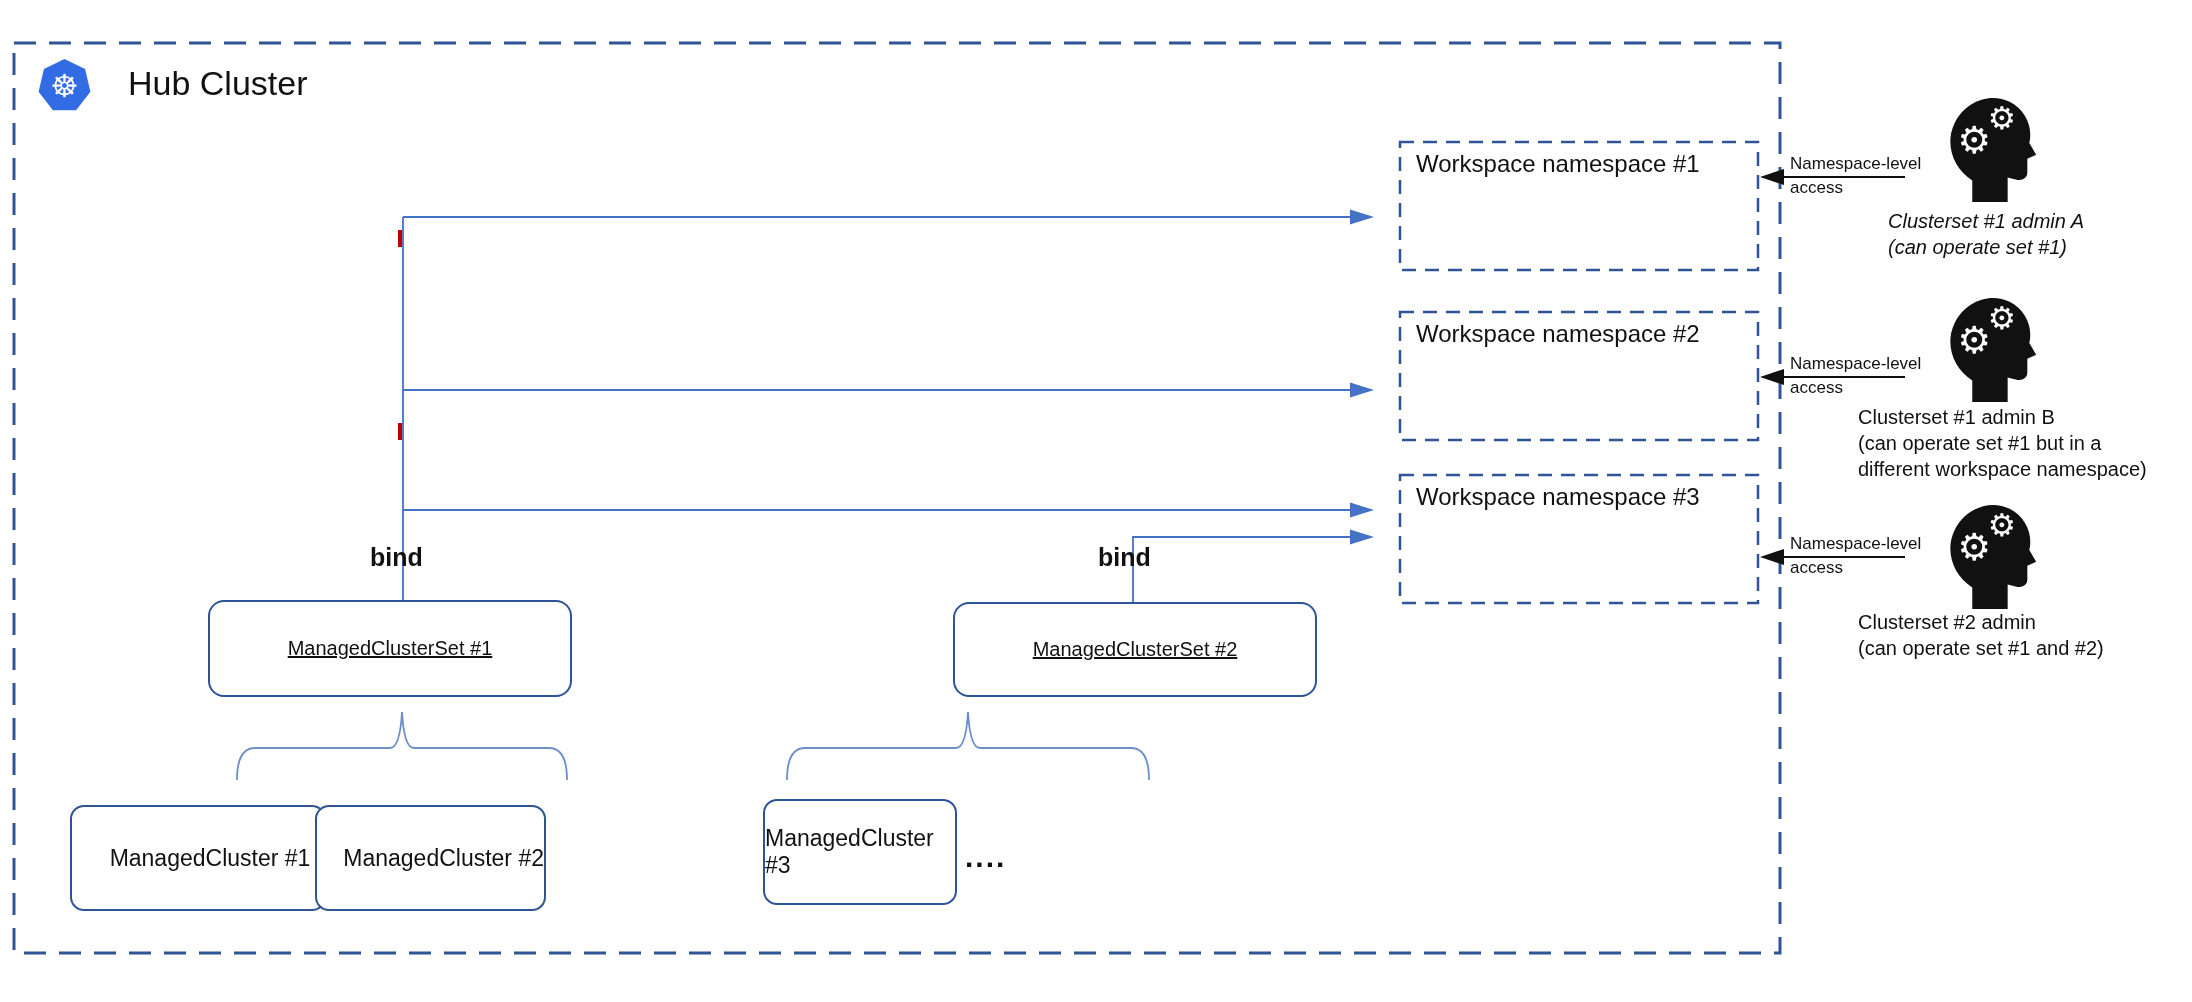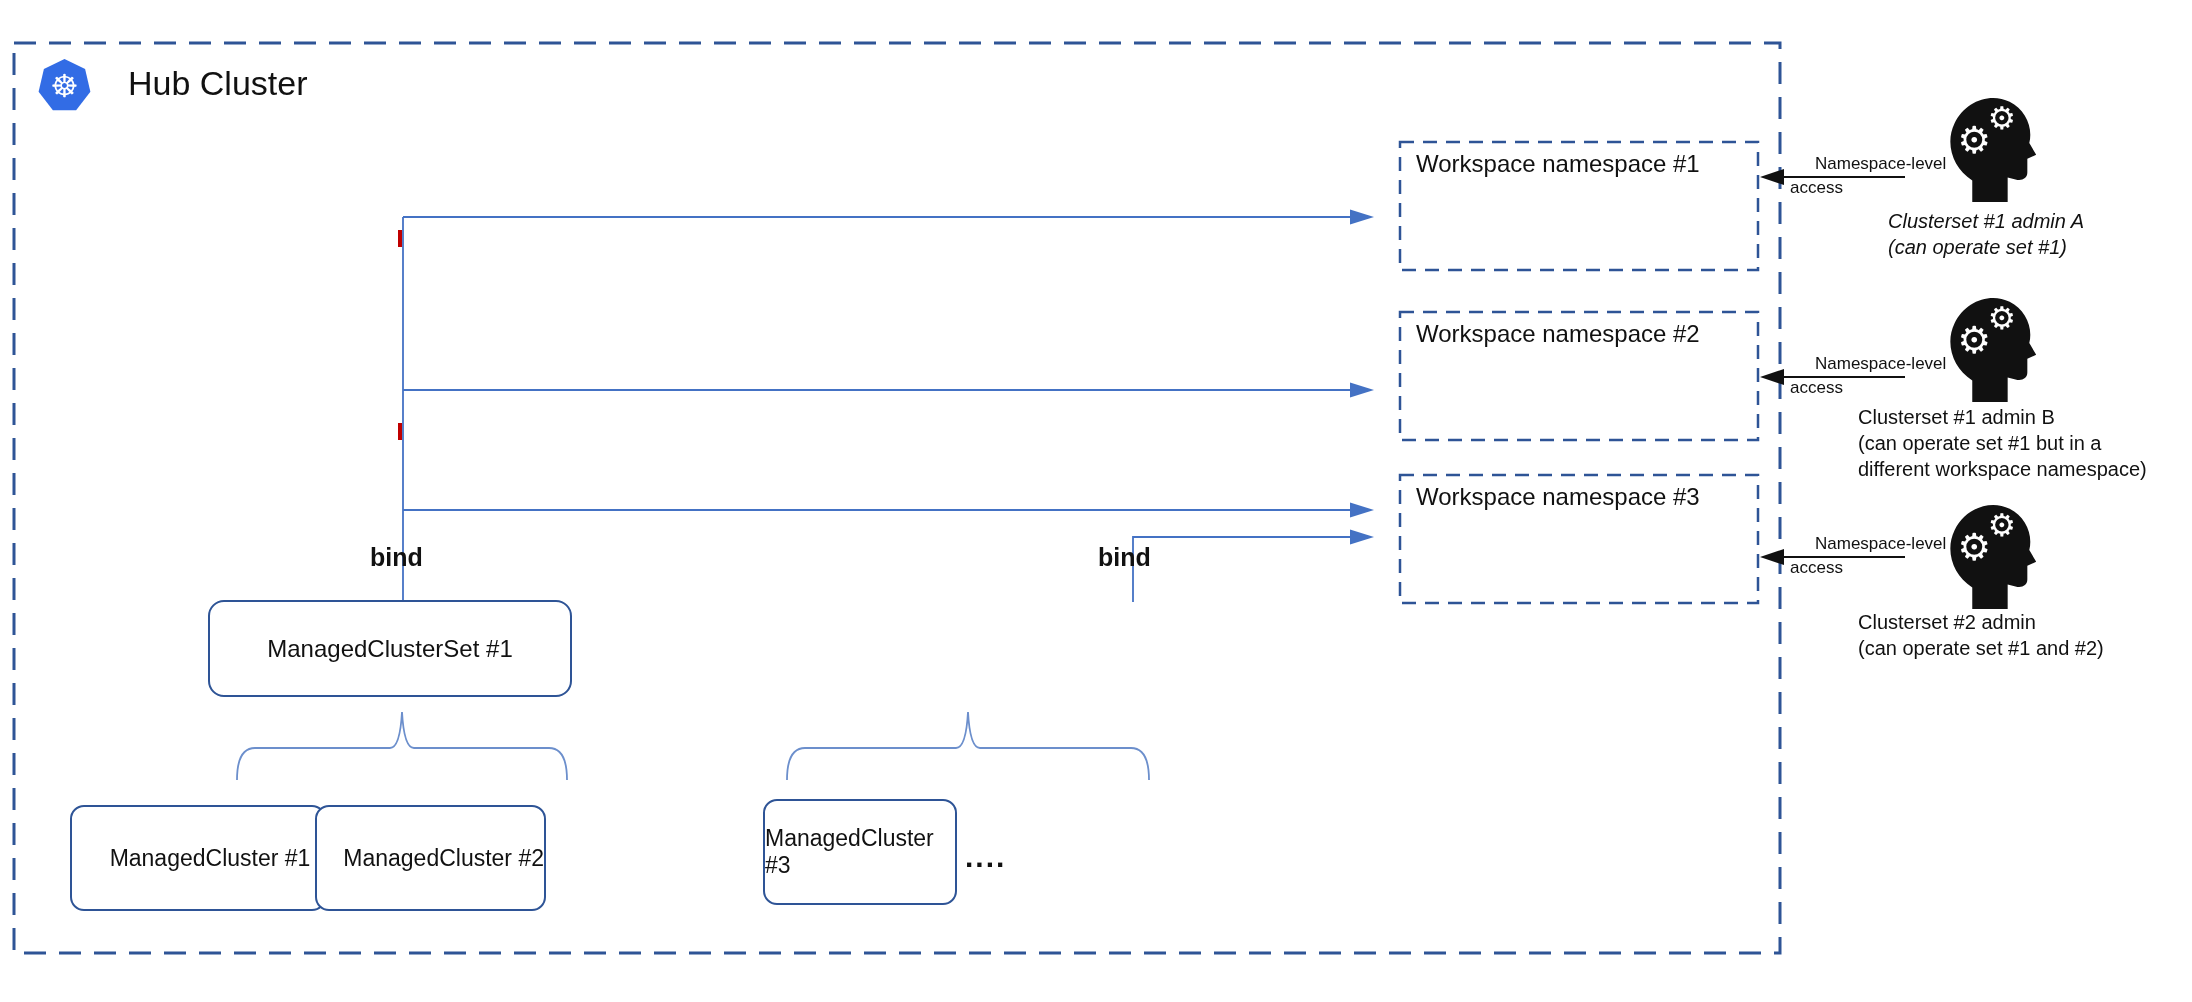--- a/index.html
+++ b/index.html
@@ -8,25 +8,25 @@
     font-family:"Liberation Sans",sans-serif;color:#1a1a1a;overflow:hidden;
   }
   .abs{position:absolute;}
   #diagram-lines{position:absolute;left:0;top:0;width:2192px;height:1002px;}
   .ws-label{font-size:24px;color:#111;}
   .node{
     position:absolute;border:2.5px solid #2e5496;border-radius:16px;
     display:flex;align-items:center;justify-content:center;
     background:#ffffff;color:#111;
   }
-  .mcs-node{font-size:24px;}
+  .mcs-node{font-size:20px;text-decoration:underline;}
   .mc-node{font-size:23px;border-radius:14px;}
   .bind-label{font-size:25px;font-weight:bold;color:#111;}
   .access-group{position:absolute;width:150px;font-size:17px;color:#111;line-height:19px;}
-  .access-top{position:absolute;left:0;top:0;white-space:nowrap;margin-left:25px;}
+  .access-top{position:absolute;left:0;top:0;white-space:nowrap;}
   .access-bottom{position:absolute;left:0;top:24px;white-space:nowrap;}
   .admin-caption{position:absolute;font-size:20px;line-height:26px;color:#111;}
   .dots{font-size:30px;font-weight:bold;letter-spacing:2px;color:#111;}
   .hub-title{font-size:34px;color:#111;}
 </style>
 </head>
 <body>
 
 <div id="stage">
 
@@ -74,20 +74,23 @@
 
   <div class="abs ws-label" style="left:1416px;top:150px;">Workspace namespace #1</div>
   <div class="abs ws-label" style="left:1416px;top:320px;">Workspace namespace #2</div>
   <div class="abs ws-label" style="left:1416px;top:483px;">Workspace namespace #3</div>
 
   <div class="abs bind-label" style="left:370px;top:543px;">bind</div>
   <div class="abs bind-label" style="left:1098px;top:543px;">bind</div>
 
   <div class="node mcs-node" style="left:208px;top:600px;width:360px;height:93px;">
     <span>ManagedClusterSet #1</span>
+  </div>
+  <div class="node mcs-node" style="left:953px;top:602px;width:360px;height:91px;">
+    <span>ManagedClusterSet #2</span>
   </div>
 
   <div class="node mc-node" style="left:70px;top:805px;width:228px;height:102px;padding-left:24px;">
     <span>ManagedCluster #1</span>
   </div>
   <div class="node mc-node" style="left:315px;top:805px;width:227px;height:102px;justify-content:flex-end;">
     <span>ManagedCluster #2</span>
   </div>
   <div class="node mc-node" style="left:763px;top:799px;width:190px;height:102px;">
     <span>ManagedCluster #3</span>

